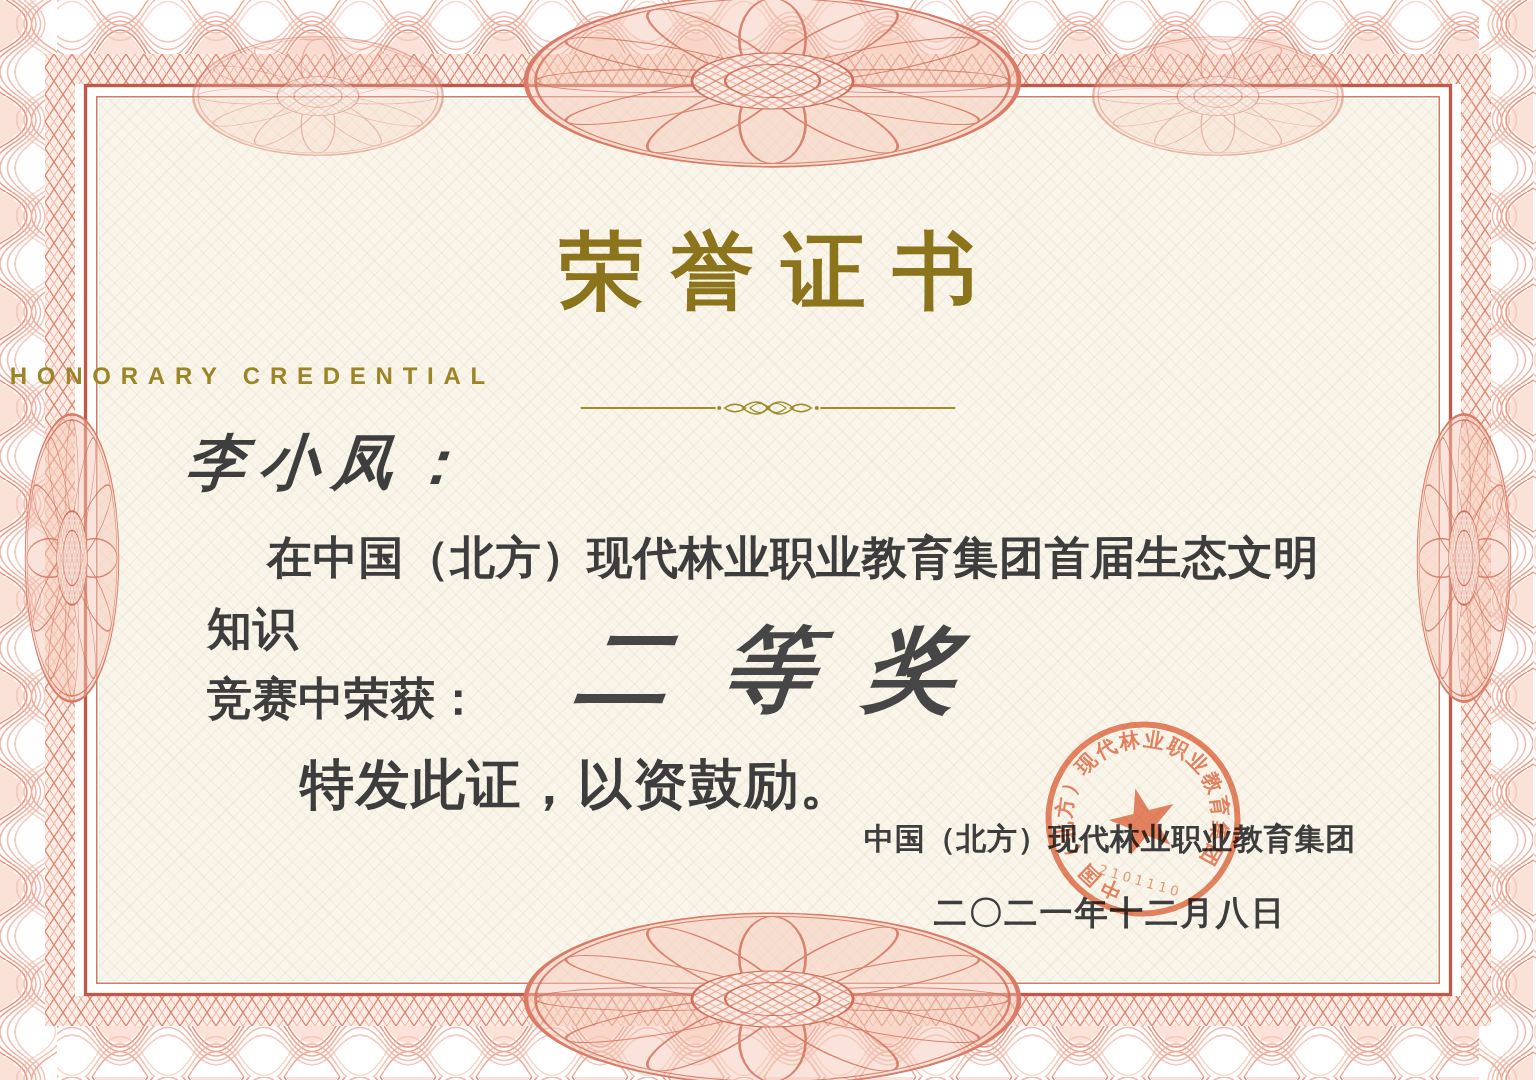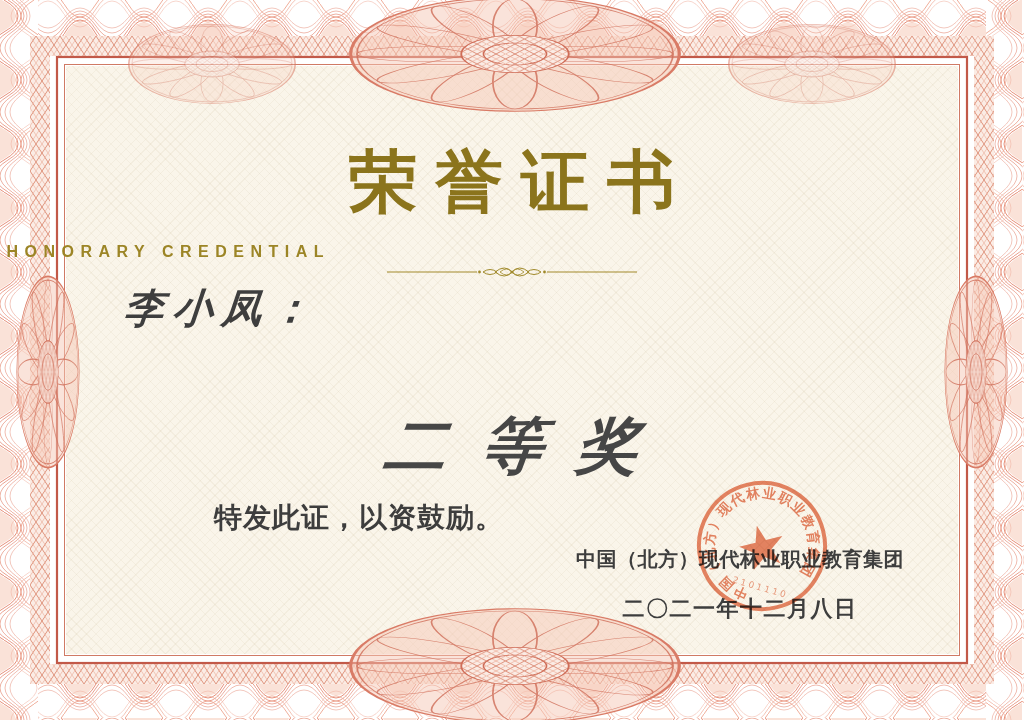--- a/index.html
+++ b/index.html
@@ -7,35 +7,35 @@
   .cert{position:relative;width:1024px;height:720px;margin:0 auto;background:#ffffff;overflow:hidden;}
   .paper{position:absolute;left:66px;top:66px;right:66px;bottom:66px;
     background-color:#faf5ea;
     background-image:
       repeating-linear-gradient(45deg, rgba(205,190,155,.14) 0 1px, transparent 1px 7px),
       repeating-linear-gradient(-45deg, rgba(205,190,155,.14) 0 1px, transparent 1px 7px);
   }
   .border-layer{position:absolute;left:0;top:0;width:1024px;height:720px;pointer-events:none;}
   .content{position:absolute;left:0;top:0;width:1024px;height:720px;}
   .title{position:absolute;top:144px;left:0;right:0;text-align:center;
-    font-weight:700;font-size:68px;line-height:76px;color:#8b741c;
+    font-weight:700;font-size:56px;line-height:76px;color:#8b741c;
     letter-spacing:18px;text-indent:18px;}
   .subtitle{position:absolute;top:243px;left:0;right:0;text-align:left;
     font-family:"Liberation Sans","DejaVu Sans",sans-serif;
     font-weight:700;font-size:16px;color:#9c8526;letter-spacing:6.5px;text-indent:6.5px;}
   .divider{position:absolute;top:263px;left:50%;transform:translateX(-50%);}
   .name{position:absolute;left:124px;top:281px;font-style:italic;font-weight:700;
     font-size:40px;color:#3e3e3e;letter-spacing:9px;transform:skewX(-5deg);}
   .body-text{position:absolute;left:138px;top:349px;width:770px;
     font-weight:700;font-size:30px;line-height:47px;color:#3d3d3d;letter-spacing:.5px;}
   .body-text .line-1{text-indent:40px;}
   .award{position:absolute;top:404px;left:0;right:0;text-align:center;
     font-style:italic;font-weight:700;font-size:62px;color:#464646;
     letter-spacing:34px;text-indent:34px;transform:skewX(-7deg);}
-  .closing{position:absolute;left:214px;top:499px;font-weight:700;font-size:28px;
+  .closing{position:absolute;left:200px;top:499px;font-weight:700;font-size:36px;
     color:#3d3d3d;letter-spacing:1px;}
   .sig-block{position:absolute;left:572px;top:546px;width:336px;text-align:center;}
   .issuer{font-weight:700;font-size:20px;color:#3d3d3d;letter-spacing:.5px;}
   .date{margin-top:21px;font-weight:700;font-size:22px;color:#3d3d3d;letter-spacing:1.5px;}
   .seal{position:absolute;left:674px;top:458px;width:176px;height:176px;
     mix-blend-mode:multiply;opacity:.88;}
 </style>
 </head>
 <body>
 
@@ -142,20 +142,24 @@
       </g>
       <g fill="#a18a2b">
         <circle cx="92.5" cy="9" r="1.4"></circle>
         <circle cx="157.5" cy="9" r="1.4"></circle>
         <circle cx="125" cy="9" r="1.6"></circle>
       </g>
     </svg>
 
     <div class="name">李小凤：</div>
 
+    <div class="body-text">
+      <div class="line-1">在中国（北方）现代林业职业教育集团首届生态文明知识</div>
+      <div class="line-2">竞赛中荣获：</div>
+    </div>
 
     <div class="award">二等奖</div>
 
     <div class="closing">特发此证，以资鼓励。</div>
 
     <div class="sig-block">
       <div class="issuer">中国（北方）现代林业职业教育集团</div>
       <div class="date">二〇二一年十二月八日</div>
     </div>
 

